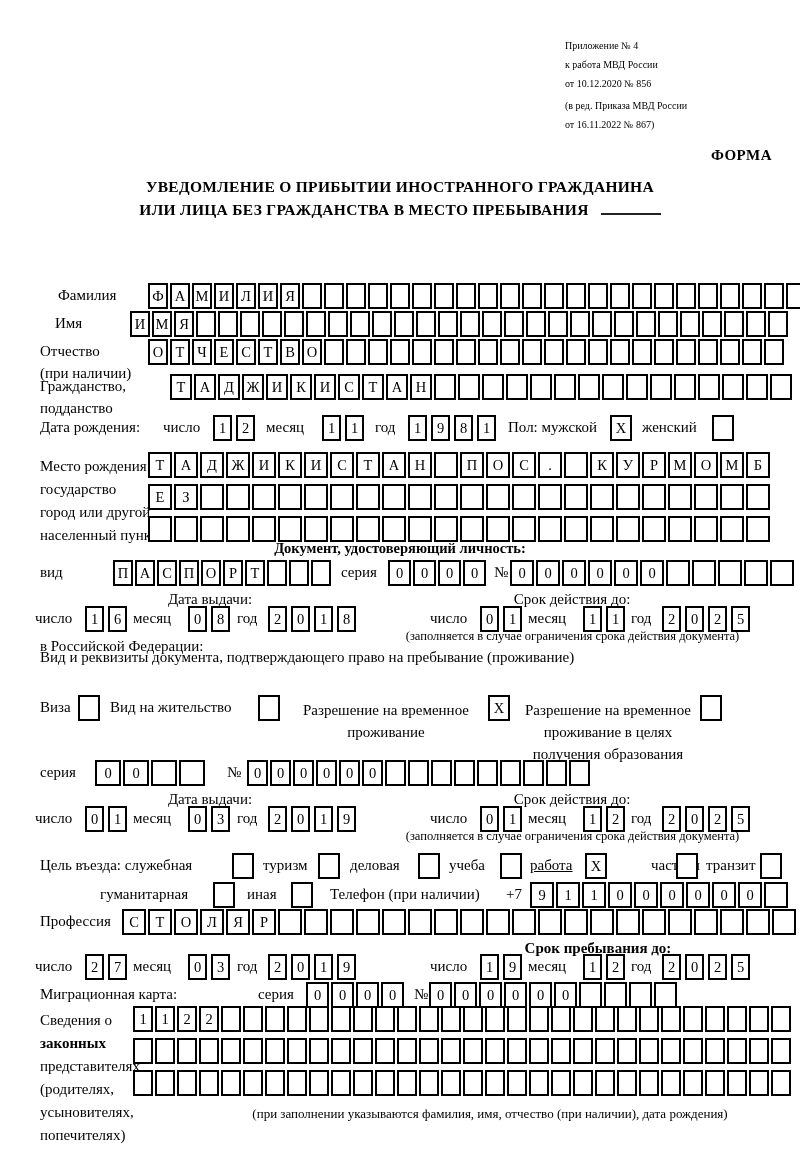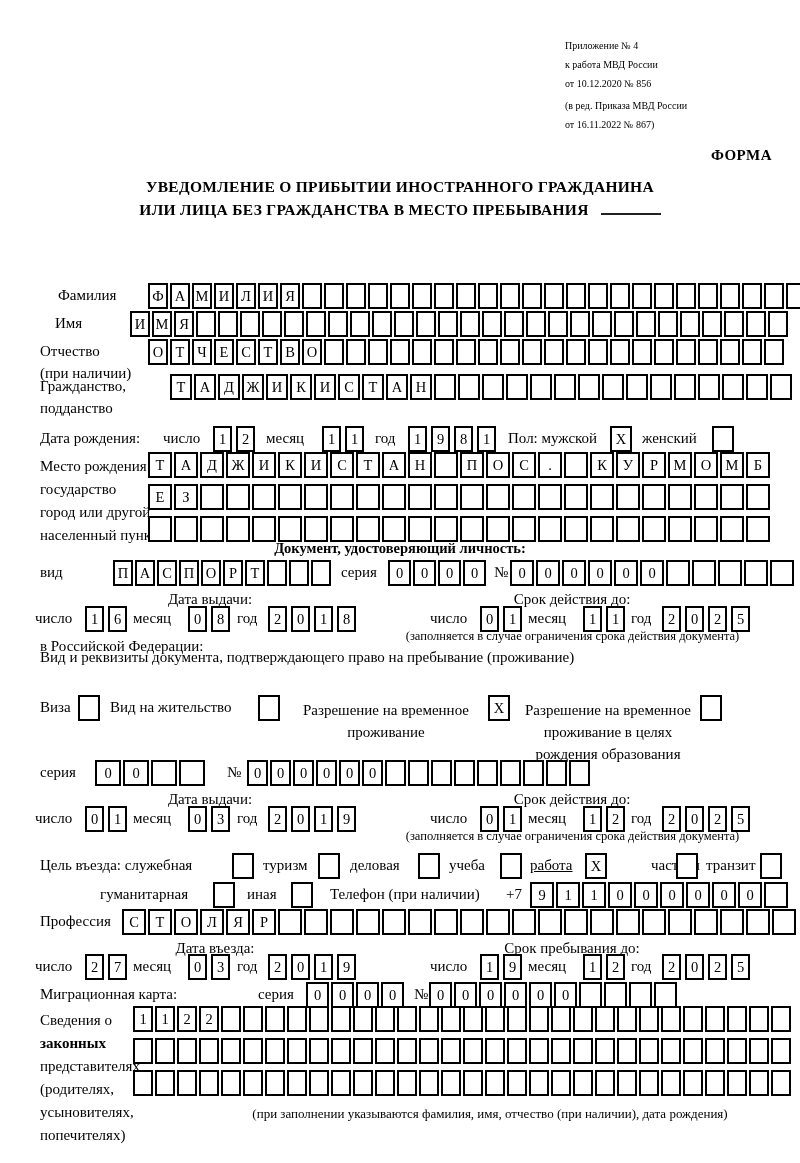--- a/index.html
+++ b/index.html
@@ -182,21 +182,21 @@
         <span class="cell"></span>
         <span class="cell"></span>
         <span class="cell"></span>
         <span class="cell"></span>
         <span class="cell"></span>
         <span class="cell"></span>
         <span class="cell"></span>
       </span>
   </div>
 
-  <div class="row" style="top:426px;">
+  <div class="row" style="top:415px;">
     <span class="lab" style="left:40px;">Дата рождения:</span>
     <span class="lab" style="left:163px;">число</span>
     <span class="grid gd" style="left:213px;">
         <span class="cell">1</span>
         <span class="cell">2</span>
       </span>
     <span class="lab" style="left:266px;">месяц</span>
     <span class="grid gd" style="left:322px;">
         <span class="cell">1</span>
         <span class="cell">1</span>
@@ -390,21 +390,21 @@
     <span class="lab" style="left:110px;">Вид на жительство</span>
     <span class="cb" style="left:258px;"></span>
     <span class="blk" style="left:287px;width:198px;top:4px;">
       <span style="display:block;">Разрешение на временное</span>
       <span style="display:block;">проживание</span>
     </span>
     <span class="cb" style="left:488px;">X</span>
     <span class="blk" style="left:518px;width:180px;top:4px;">
       <span style="display:block;">Разрешение на временное</span>
       <span style="display:block;">проживание в целях</span>
-      <span style="display:block;">рождения образования</span>
+      <span style="display:block;">получения образования</span>
     </span>
     <span class="cb" style="left:700px;"></span>
   </div>
 
   <div class="row" style="top:760px;">
     <span class="lab" style="left:40px;">серия</span>
     <span class="grid w22" style="left:95px;">
         <span class="cell">0</span>
         <span class="cell">0</span>
         <span class="cell"></span>
@@ -537,22 +537,21 @@
         <span class="cell"></span>
         <span class="cell"></span>
         <span class="cell"></span>
         <span class="cell"></span>
         <span class="cell"></span>
         <span class="cell"></span>
       </span>
   </div>
 
   <div class="row" style="top:937px;">
-    <span class="blk" style="left:115px;width:200px;">Дата въезда:</span>
-    <span class="blk" style="left:457px;width:230px;">Срок пребывания до:</span>
+    <span class="blk" style="left:483px;width:230px;font-weight:bold;">Срок пребывания до:</span>
   </div>
 
   <div class="row" style="top:954px;">
     <span class="lab" style="left:35px;">число</span>
     <span class="grid gd" style="left:85px;">
         <span class="cell">2</span>
         <span class="cell">7</span>
       </span>
     <span class="lab" style="left:133px;">месяц</span>
     <span class="grid gd" style="left:188px;">

